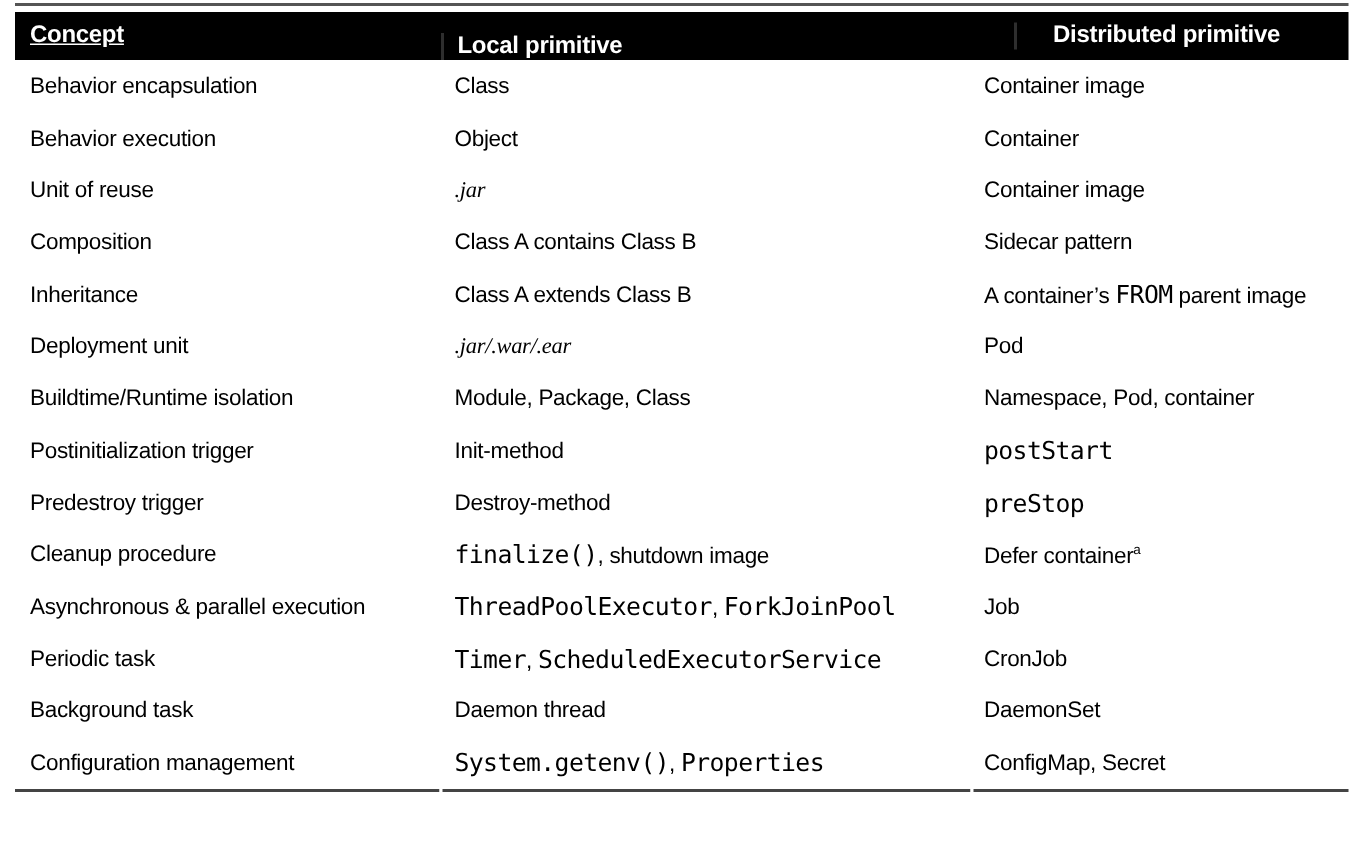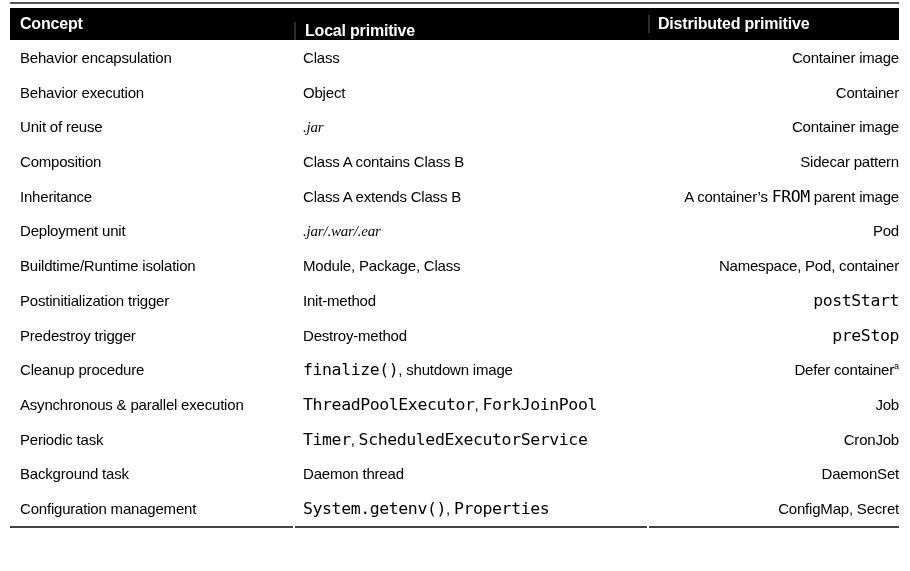--- a/index.html
+++ b/index.html
@@ -8,32 +8,32 @@
     font-family:"Liberation Sans",sans-serif;color:#000000;
   }
   .table-wrap{position:absolute;left:10px;top:2px;width:889px;}
   .top-rule{height:2px;background:#555555;}
   .header-row{
     margin-top:4px;height:32px;background:#000000;color:#ffffff;
     display:grid;grid-template-columns:284px 354px 251px;align-items:center;
     font-weight:bold;font-size:16px;letter-spacing:-0.2px;
   }
   .hcell{box-sizing:border-box;white-space:pre;}
-  .hcell.c0{padding-left:10px;}
+  .hcell.c0{padding-left:10px;text-decoration:underline;}
   .hcell.c1{padding-left:9px;border-left:2px solid #2e2e2e;margin-top:14px;}
-  .hcell.c2{padding-left:8px;border-left:2px solid #2e2e2e;}
+  .hcell.c2{padding-left:24px;border-left:2px solid #2e2e2e;margin-left:28px;}
   .body-rows{}
   .row{
     height:34.73px;display:grid;grid-template-columns:284px 354px 251px;
     align-items:center;font-size:15px;letter-spacing:-0.2px;
   }
   .cell{box-sizing:border-box;white-space:pre;overflow:hidden;}
   .cell.c0{padding-left:10px;}
   .cell.c1{padding-left:9px;}
-  .cell.c2{padding-left:8px;text-align:right;}
+  .cell.c2{padding-left:8px;}
   .seg-regular{}
   .seg-italic{font-style:italic;font-family:Liberation Serif, serif;}
   .seg-mono{
     font-family:"DejaVu Sans Mono",monospace;
     font-size:16.5px;letter-spacing:-0.4px;
   }
   .seg-sup{font-size:9px;vertical-align:super;letter-spacing:0;}
   .bottom-rule{display:flex;}
   .bottom-rule .seg{height:2px;background:#444444;}
   .bottom-rule .g{width:2px;height:2px;background:#ffffff;}

